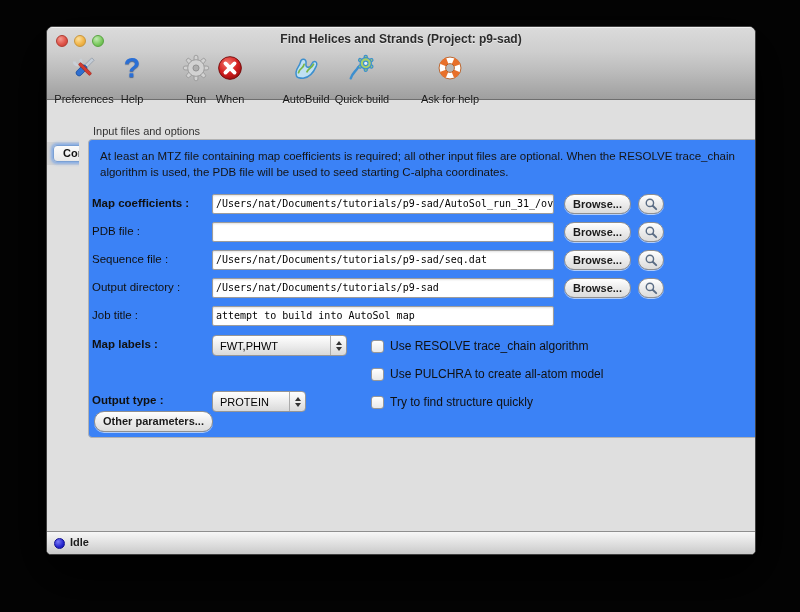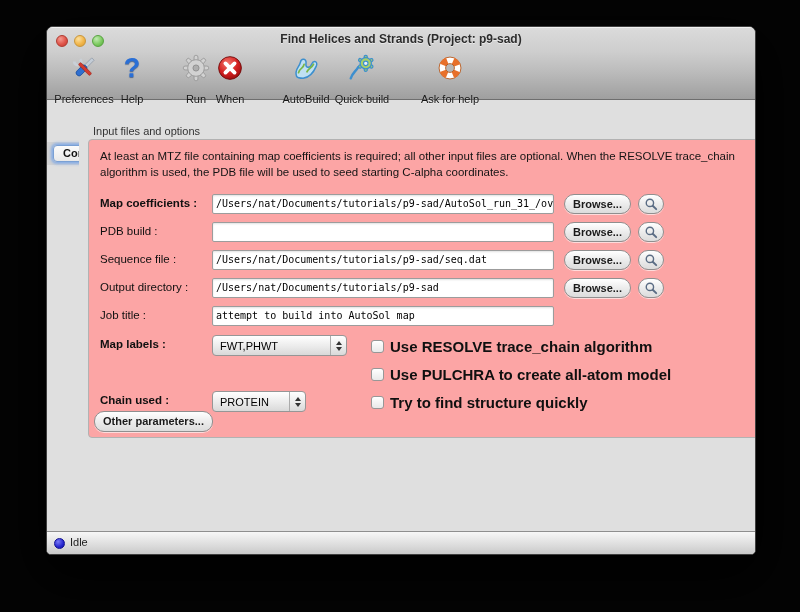--- a/index.html
+++ b/index.html
@@ -55,25 +55,25 @@
     box-shadow:0 0 3px 2px rgba(110,160,235,0.75);
     font-size:11px; font-weight:bold; color:#111; line-height:15px;
   }
   .tab-nav { position:absolute; top:4px; font-size:11px; color:#8f8f8f; width:14px; text-align:center; }
   .tab-nav.prev { right:38px; } .tab-nav.next { right:16px; }
   
   .content { position:absolute; left:0; top:95px; width:100%; height:411px; background:#dfdfdf;margin-left:32px; }
   .group-label { position:absolute; left:14px; top:3px; font-size:11px; color:#333; }
   .groupbox {
     position:absolute; left:9px; top:17px; width:691px; height:299px;
-    border:1px solid #b2b2b2; border-radius:4px; background:#fca5a5;
+    border:1px solid #b2b2b2; border-radius:4px; background:#3b82f6;
   }
   .description { position:absolute; left:11px; top:8px; width:672px; font-size:11.5px; line-height:16px; color:#141414; }
   .frow { position:absolute; left:0; width:100%; height:21px; }
-  .flabel { position:absolute; left:11px; top:3px; font-size:11.5px; color:#101010; white-space:nowrap; }
+  .flabel { position:absolute; left:3px; top:3px; font-size:11.5px; color:#101010; white-space:nowrap; }
   .flabel.bold { font-weight:bold; }
   .textfield {
     position:absolute; left:123px; top:0; width:342px; height:20px;
     background:#fff; border:1px solid #9c9c9c; border-radius:2px;
     font-family:"DejaVu Sans Mono", monospace; font-size:10px; line-height:18px;
     color:#000; padding:0 3px; overflow:hidden; white-space:nowrap;
     box-shadow:inset 0 1px 2px rgba(0,0,0,0.12);
   }
   .btn {
     background:linear-gradient(#ffffff,#ececec 50%,#dcdcdc);
@@ -93,33 +93,33 @@
   .dd-value { flex:1; font-size:11px; color:#000; padding-left:7px; white-space:nowrap; overflow:hidden; }
   .dd-arrows { width:16px; height:100%; border-left:1px solid #ababab; display:flex; flex-direction:column; align-items:center; justify-content:center; gap:2px; }
   .arr-up    { width:0; height:0; border-left:3.5px solid transparent; border-right:3.5px solid transparent; border-bottom:4.5px solid #333; }
   .arr-down  { width:0; height:0; border-left:3.5px solid transparent; border-right:3.5px solid transparent; border-top:4.5px solid #333; }
   .smallfield { position:absolute; left:123px; top:0; width:57px; height:20px; background:#fff; border:1px solid #9c9c9c; border-radius:2px; box-shadow:inset 0 1px 2px rgba(0,0,0,0.12); }
   .checkrow { position:absolute; left:282px; height:16px; display:flex; align-items:center; }
   .checkbox {
     width:13px; height:13px; border:1px solid #979797; border-radius:3px;
     background:linear-gradient(#ffffff,#e9e9e9); box-shadow:inset 0 1px 1px rgba(255,255,255,0.8);
   }
-  .checklabel { font-size:15px; color:#101010; margin-left:6px; white-space:nowrap;font-weight:bold; }
+  .checklabel { font-size:12px; color:#101010; margin-left:6px; white-space:nowrap; }
   
   .statusbar {
     position:absolute; left:0; bottom:0; width:100%; height:23px;
     background:linear-gradient(#f7f7f7,#dcdcdc 60%,#c9c9c9);
     border-top:1px solid #8e8e8e;
   }
   .status-dot {
     position:absolute; left:7px; top:6px; width:11px; height:11px; border-radius:50%;
     background:radial-gradient(circle at 35% 30%, #7a7af5, #2626cf 60%, #15159a);
     border:1px solid #111190;
   }
-  .status-left { position:absolute; left:23px; top:4px; font-size:11px; font-weight:normal; color:#1c1c1c; }
+  .status-left { position:absolute; left:23px; top:4px; font-size:11px; font-weight:bold; color:#1c1c1c; }
   .status-right { position:absolute; left:474px; top:4px; font-size:11px; font-weight:bold; color:#1c1c1c;margin-top:27px; }
 </style>
 </head>
 <body>
 
 <div class="window">
 
   <div class="chrome">
     <div class="titlebar">
       <span class="traffic t-red"></span>
@@ -247,21 +247,21 @@
         <div class="btn browse-btn">Browse...</div>
         <div class="btn mag-btn">
           <svg width="15" height="15" viewBox="0 0 16 16">
             <circle cx="6.3" cy="6.3" r="3.9" fill="none" stroke="#5a6c84" stroke-width="1.5"></circle>
             <line x1="9.3" y1="9.3" x2="13" y2="13" stroke="#5a6c84" stroke-width="2" stroke-linecap="round"></line>
           </svg>
         </div>
       </div>
 
       <div class="frow" style="top:82px;">
-        <span class="flabel">PDB build :</span>
+        <span class="flabel">PDB file :</span>
         <div class="textfield" role="textbox"></div>
         <div class="btn browse-btn">Browse...</div>
         <div class="btn mag-btn">
           <svg width="15" height="15" viewBox="0 0 16 16">
             <circle cx="6.3" cy="6.3" r="3.9" fill="none" stroke="#5a6c84" stroke-width="1.5"></circle>
             <line x1="9.3" y1="9.3" x2="13" y2="13" stroke="#5a6c84" stroke-width="2" stroke-linecap="round"></line>
           </svg>
         </div>
       </div>
 
@@ -300,21 +300,21 @@
           <span class="dd-value">FWT,PHWT</span>
           <span class="dd-arrows">
               <i class="arr-up"></i>
               <i class="arr-down"></i>
             </span>
         </div>
       </div>
 
 
       <div class="frow" style="top:251px;">
-        <span class="flabel bold">Chain used :</span>
+        <span class="flabel bold">Output type :</span>
         <div class="dropdown" style="width:94px;">
           <span class="dd-value">PROTEIN</span>
           <span class="dd-arrows">
               <i class="arr-up"></i>
               <i class="arr-down"></i>
             </span>
         </div>
       </div>
 
       <div class="checkrow" style="top:198px;">

